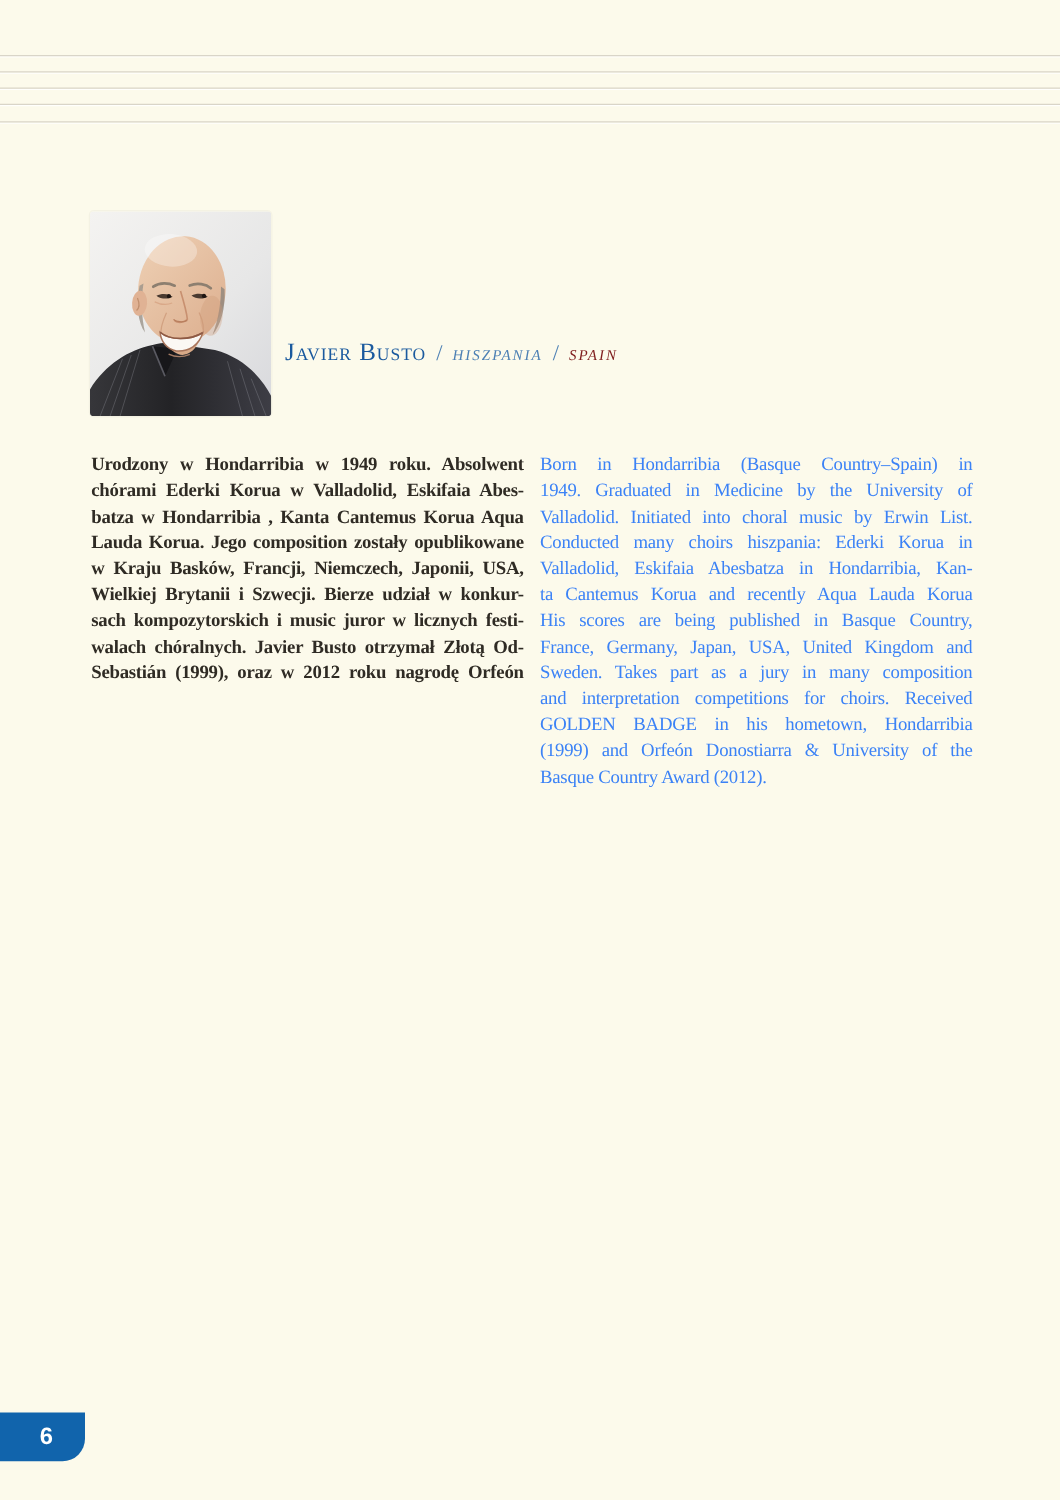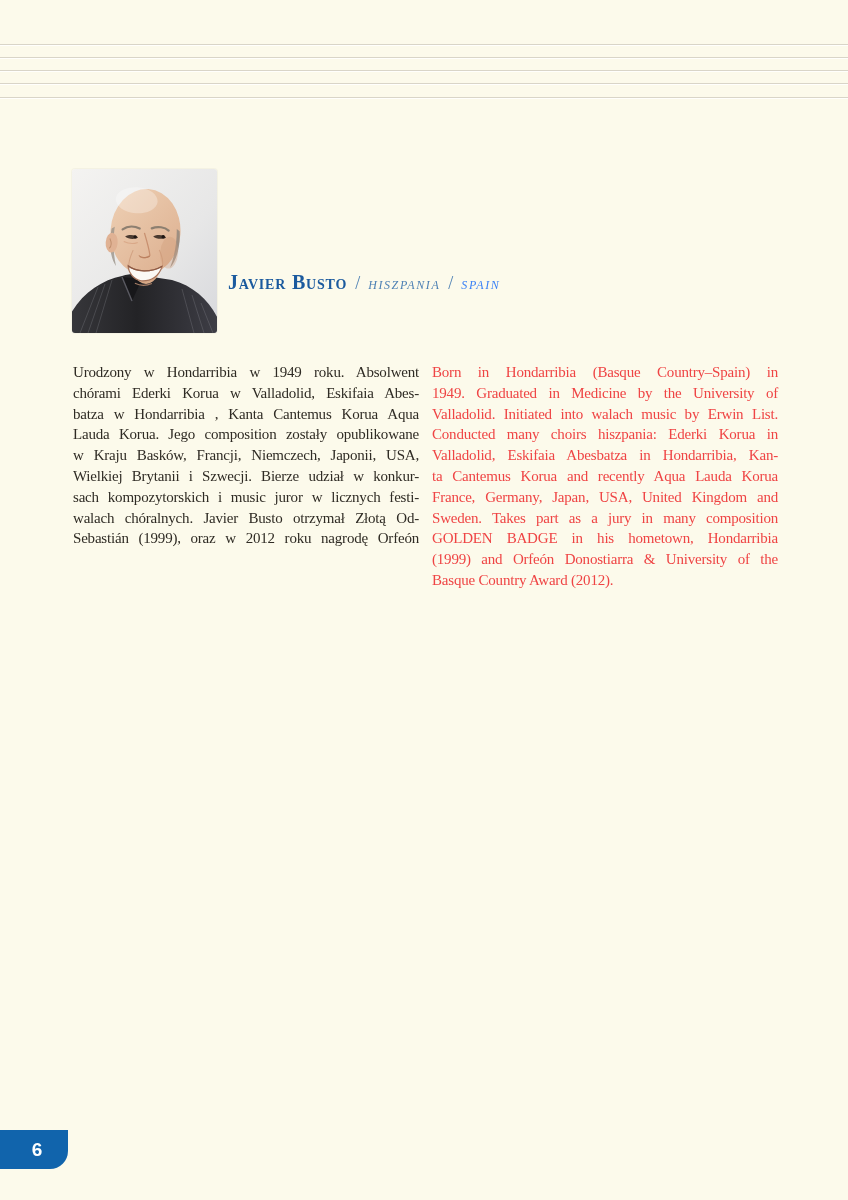--- a/index.html
+++ b/index.html
@@ -27,35 +27,35 @@
     box-shadow:0 0 0 1px rgba(0,0,0,0.03);
   }
   .photo svg{display:block;width:100%;height:100%;}
   
   .heading{
     position:absolute;left:228px;top:271px;
     white-space:nowrap;
     font-variant:small-caps;
   }
   .artist-name{
-    font-size:20px;font-weight:bold;color:#1b5a9e;letter-spacing:.8px;
+    font-size:20px;font-weight:normal;color:#1b5a9e;letter-spacing:.8px;
   }
   .heading .sep{
     font-size:18px;color:#4d80b4;padding:0 4px;font-weight:normal;
   }
   .country{
     font-size:17px;color:#4d80b4;letter-spacing:1.6px;font-weight:normal;font-style:italic;
   }
   
   .bio-col{
     position:absolute;top:362px;width:346px;
     font-size:15px;line-height:20.8px;
     letter-spacing:-0.2px;
   }
-  .bio-pl{left:73px;color:#2f2b24;}
+  .bio-pl{left:73px;color:#2f2b24;font-weight:bold;}
   .bio-en{left:432px;color:#8f8b80;}
   .jline{text-align:justify;text-align-last:justify;}
   .jline.last{text-align-last:left;}
   
   .page-badge{
     position:absolute;left:0;top:1130px;width:68px;height:39px;
     background:#1164ac;
     border-radius:0 0 18px 0;
     display:flex;align-items:center;justify-content:center;
     padding-left:6px;box-sizing:border-box;
@@ -148,44 +148,46 @@
         <ellipse cx="98" cy="82" rx="9" ry="16" fill="#cf9a78" opacity="0.35"></ellipse>
       </g>
     </svg>
   </div>
 
   <div class="heading">
     <span class="artist-name" style="color: rgb(27, 90, 158);">Javier Busto</span>
     <span class="sep" style="color: rgb(77, 128, 180);">/</span>
     <span class="country" style="color: rgb(77, 128, 180);">hiszpania</span>
     <span class="sep" style="color: rgb(77, 128, 180);">/</span>
-    <span class="country" style="color: #3b82f6;">spain</span>
+    <span class="country" style="color: #7f1d1d;">spain</span>
   </div>
 
   <div class="bio-col bio-pl" style="color: rgb(47, 43, 36);">
       <div class="jline">Urodzony w Hondarribia w 1949 roku. Absolwent</div>
       <div class="jline">chórami Ederki Korua w Valladolid, Eskifaia Abes-</div>
       <div class="jline">batza w Hondarribia , Kanta Cantemus Korua Aqua</div>
       <div class="jline">Lauda Korua. Jego composition zostały opublikowane</div>
       <div class="jline">w Kraju Basków, Francji, Niemczech, Japonii, USA,</div>
       <div class="jline">Wielkiej Brytanii i Szwecji. Bierze udział w konkur-</div>
       <div class="jline">sach kompozytorskich i music juror w licznych festi-</div>
       <div class="jline">walach chóralnych. Javier Busto otrzymał Złotą Od-</div>
       <div class="jline">Sebastián (1999), oraz w 2012 roku nagrodę Orfeón</div>
     </div>
 
-  <div class="bio-col bio-en" style="color: #ef4444;">
+  <div class="bio-col bio-en" style="color: #3b82f6;">
       <div class="jline">Born in Hondarribia (Basque Country–Spain) in</div>
       <div class="jline">1949. Graduated in Medicine by the University of</div>
-      <div class="jline">Valladolid. Initiated into walach music by Erwin List.</div>
+      <div class="jline">Valladolid. Initiated into choral music by Erwin List.</div>
       <div class="jline">Conducted many choirs hiszpania: Ederki Korua in</div>
       <div class="jline">Valladolid, Eskifaia Abesbatza in Hondarribia, Kan-</div>
       <div class="jline">ta Cantemus Korua and recently Aqua Lauda Korua</div>
+      <div class="jline">His scores are being published in Basque Country,</div>
       <div class="jline">France, Germany, Japan, USA, United Kingdom and</div>
       <div class="jline">Sweden. Takes part as a jury in many composition</div>
+      <div class="jline">and interpretation competitions for choirs. Received</div>
       <div class="jline">GOLDEN BADGE in his hometown, Hondarribia</div>
       <div class="jline">(1999) and Orfeón Donostiarra &amp; University of the</div>
       <div class="jline last">Basque Country Award (2012).</div>
     </div>
 
   <div class="page-badge" style="background: rgb(17, 100, 172);">
     <span>6</span>
   </div>
 
 </div>

